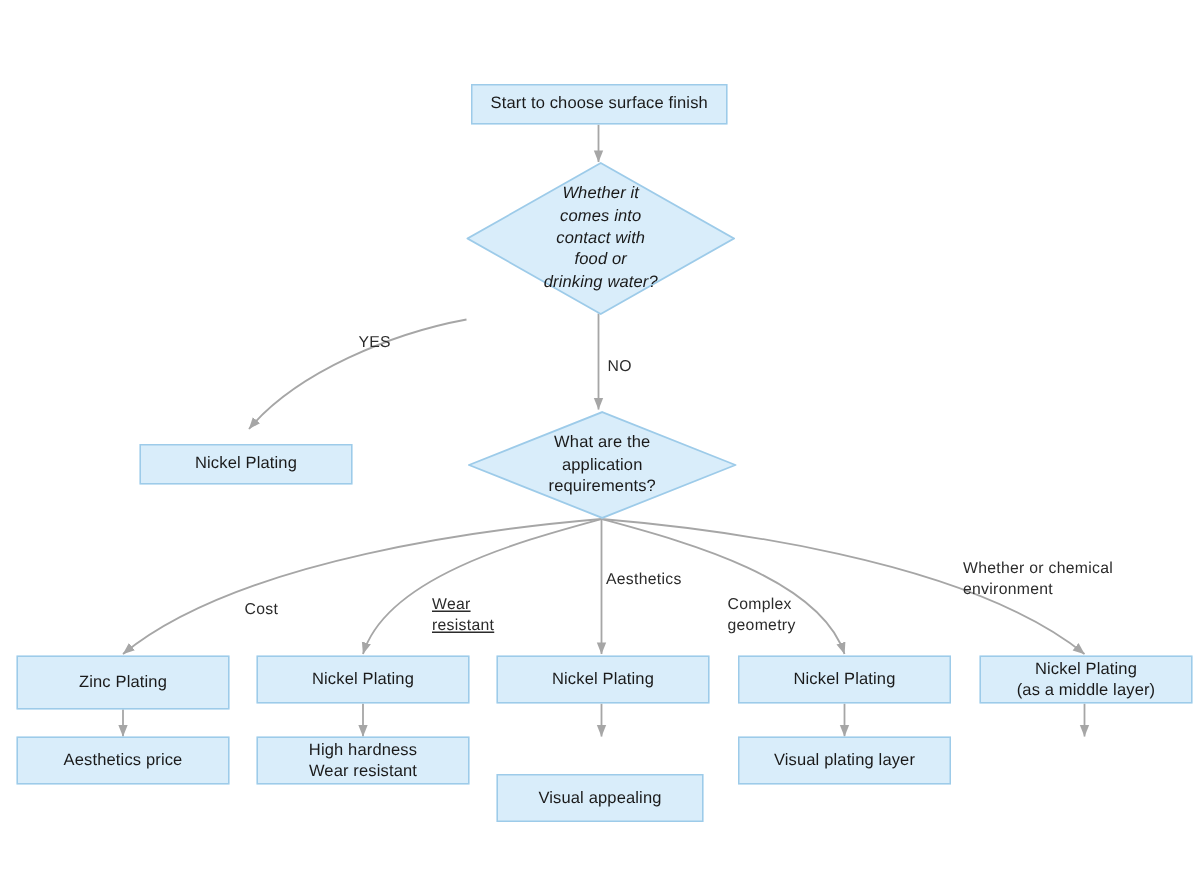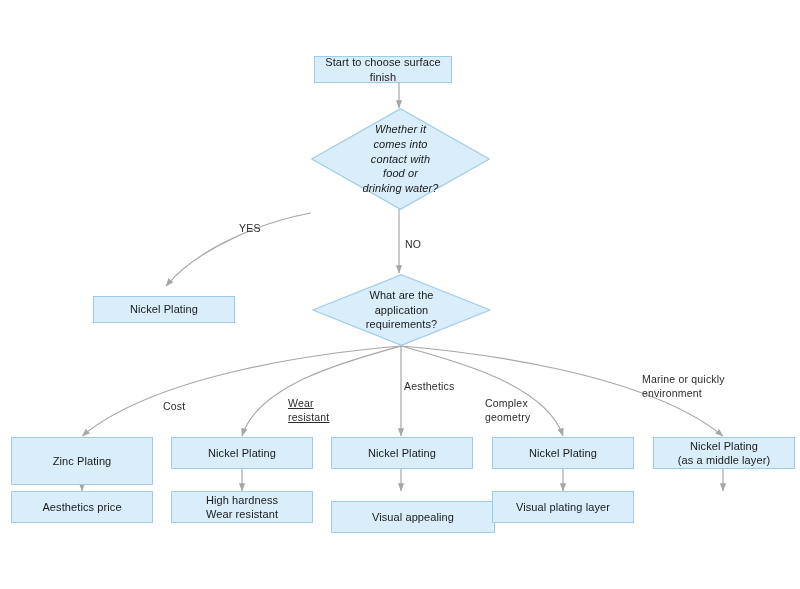--- a/index.html
+++ b/index.html
@@ -98,21 +98,21 @@
       <path d="M401,346 C452,360 546,384 563,436"></path>
       <path d="M401,346 C472,352 644,372 723,436"></path>
       <path d="M82,469 L82,491"></path>
       <path d="M242,469 L242,491"></path>
       <path d="M401,469 L401,491"></path>
       <path d="M563,469 L563,491"></path>
       <path d="M723,469 L723,491"></path>
     </g>
   </svg>
 
-  <div class="node" style="left:314px; top:56px; width:138px; height:27px;">
+  <div class="node" style="left:314px; top:56px; width:171px; height:27px;">
     <span>Start to choose surface finish</span>
   </div>
 
   <div class="diamond" style="left:311px; top:108px; width:179px; height:102px;font-style:italic;">
     <svg class="dshape" viewBox="0 0 179 102" preserveAspectRatio="none">
       <polygon points="89.5,0.7 178.3,51 89.5,101.3 0.7,51" fill="#d9edfa" stroke="#9dcbe9" stroke-width="1.2"></polygon>
     </svg>
     <div class="dlabel">Whether it
 comes into
 contact with
@@ -140,42 +140,42 @@
   <div class="edge-label" style="left:163px; top:400px;">Cost</div>
 
   <div class="edge-label" style="left:288px; top:397px;text-decoration:underline;">Wear
 resistant</div>
 
   <div class="edge-label" style="left:404px; top:380px;">Aesthetics</div>
 
   <div class="edge-label" style="left:485px; top:397px;">Complex
 geometry</div>
 
-  <div class="edge-label" style="left:642px; top:373px;">Marine or quickly
+  <div class="edge-label" style="left:642px; top:373px;">Whether or chemical
 environment</div>
 
-  <div class="node" style="left:11px; top:437px; width:142px; height:48px;">
+  <div class="node" style="left:11px; top:437px; width:142px; height:36px;">
     <span>Zinc Plating</span>
   </div>
   <div class="node" style="left:11px; top:491px; width:142px; height:32px;">
     <span>Aesthetics price</span>
   </div>
 
   <div class="node" style="left:171px; top:437px; width:142px; height:32px;">
     <span>Nickel Plating</span>
   </div>
   <div class="node" style="left:171px; top:491px; width:142px; height:32px;">
     <span>High hardness
 Wear resistant</span>
   </div>
 
   <div class="node" style="left:331px; top:437px; width:142px; height:32px;">
     <span>Nickel Plating</span>
   </div>
-  <div class="node" style="left:331px; top:501px; width:164px; height:32px;">
+  <div class="node" style="left:331px; top:516px; width:138px; height:32px;">
     <span>Visual appealing</span>
   </div>
 
   <div class="node" style="left:492px; top:437px; width:142px; height:32px;">
     <span>Nickel Plating</span>
   </div>
   <div class="node" style="left:492px; top:491px; width:142px; height:32px;">
     <span>Visual plating layer</span>
   </div>
 

